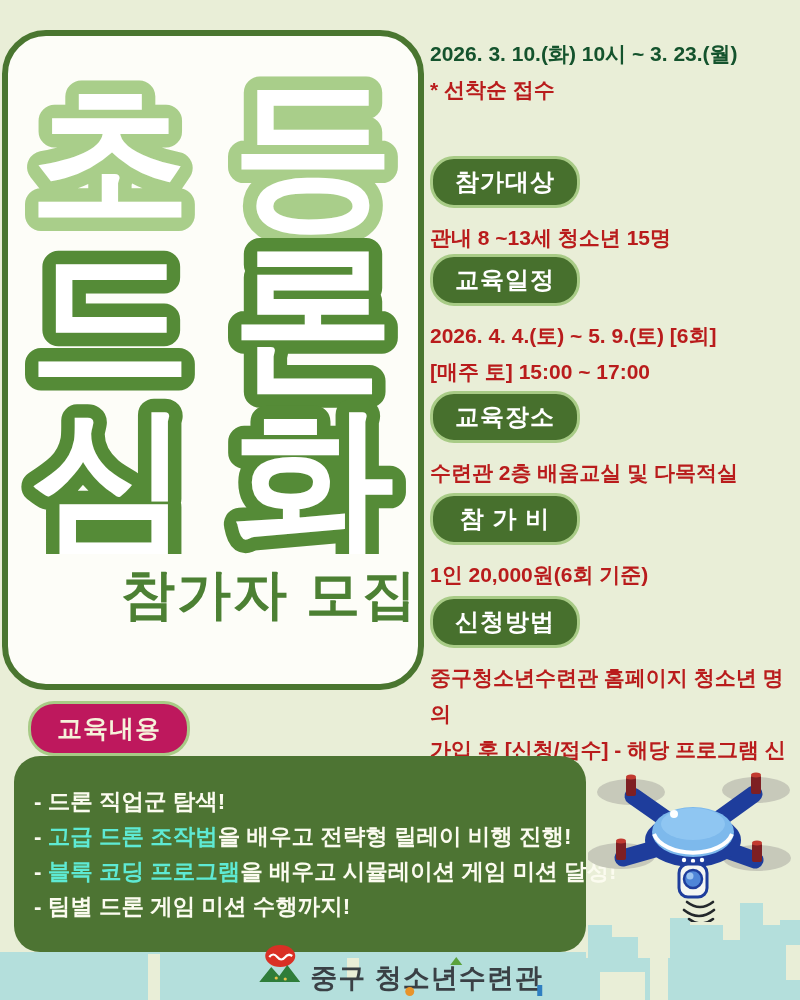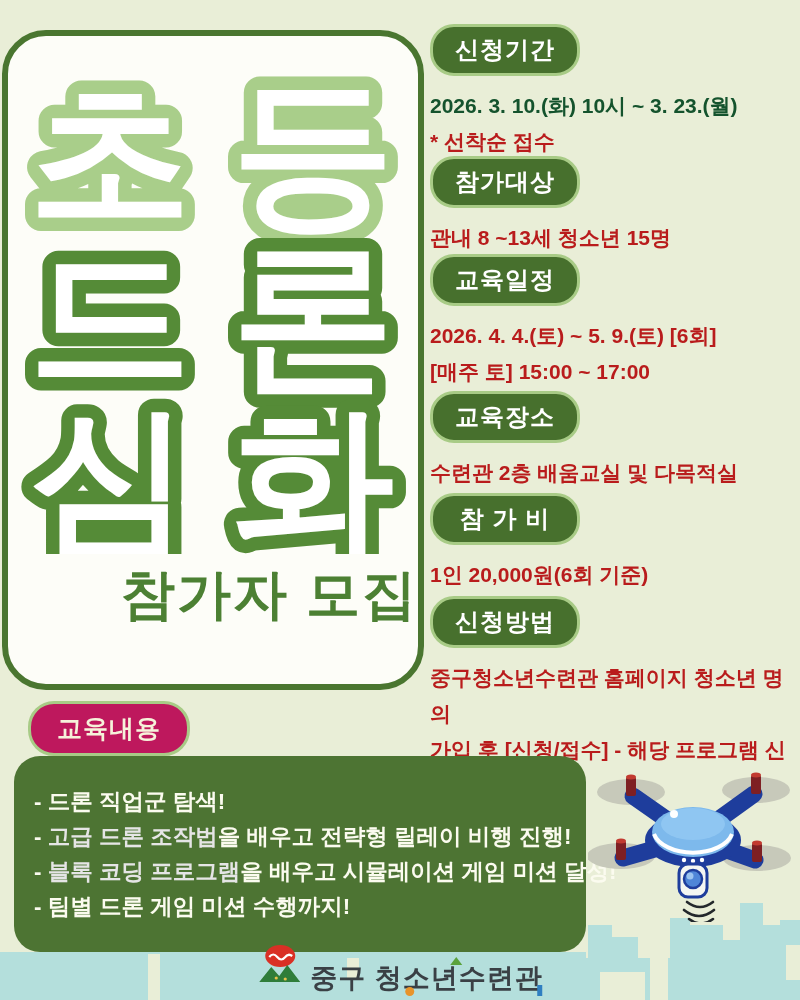--- a/index.html
+++ b/index.html
@@ -44,21 +44,21 @@
     display:inline-block; min-width:162px; padding:8px 24px; text-align:center;
     background:#be185d; color:#f6f2da; font-size:25px; font-weight:800;
     border-radius:26px; border:3px solid #a8cb86; letter-spacing:1px;
   }
   .content-box {
     position:absolute; left:14px; top:756px; width:572px; height:196px;
     background:#4d7433; border-radius:26px; padding:28px 20px;
     display:flex; flex-direction:column; justify-content:space-around;
   }
   .content-item { font-size:22.5px; font-weight:700; color:#fbfbef; white-space:nowrap; }
-  .hl-yellow { color:#e5e5e5; }
+  .hl-yellow { color:#5eead4; }
 
   
   .skyline { position:absolute; left:0; bottom:0; width:800px; height:130px; }
   .footer-logo {
     position:absolute; left:50%; bottom:4px; transform:translateX(-50%);
     display:flex; align-items:center; gap:9px; z-index:5;
   }
   .logo-text {
     position:relative; font-size:27px; font-weight:900; color:#3a4045; letter-spacing:1px;margin-top:28px;
   }
@@ -102,21 +102,20 @@
       <text x="305" y="165" class="tone-light">등</text>
       <text x="102" y="328" class="tone-dark">드</text>
       <text x="305" y="328" class="tone-dark">론</text>
       <text x="102" y="492" class="tone-dark">심</text>
       <text x="305" y="492" class="tone-dark">화</text>
     </svg>
     <div class="subtitle">참가자 모집</div>
   </div>
 
   <div class="info-section sec-1">
-    <span class="badge">신청기간</span>
     <div class="info-lines">
       <div class="info-line line-red">2026. 3. 10.(화) 10시 ~ 3. 23.(월)</div>
       <div class="info-line">* 선착순 접수</div>
     </div>
   </div>
 
   <div class="info-section sec-2">
     <span class="badge">참가대상</span>
     <div class="info-lines">
       <div class="info-line">관내 8 ~13세 청소년 15명</div>

